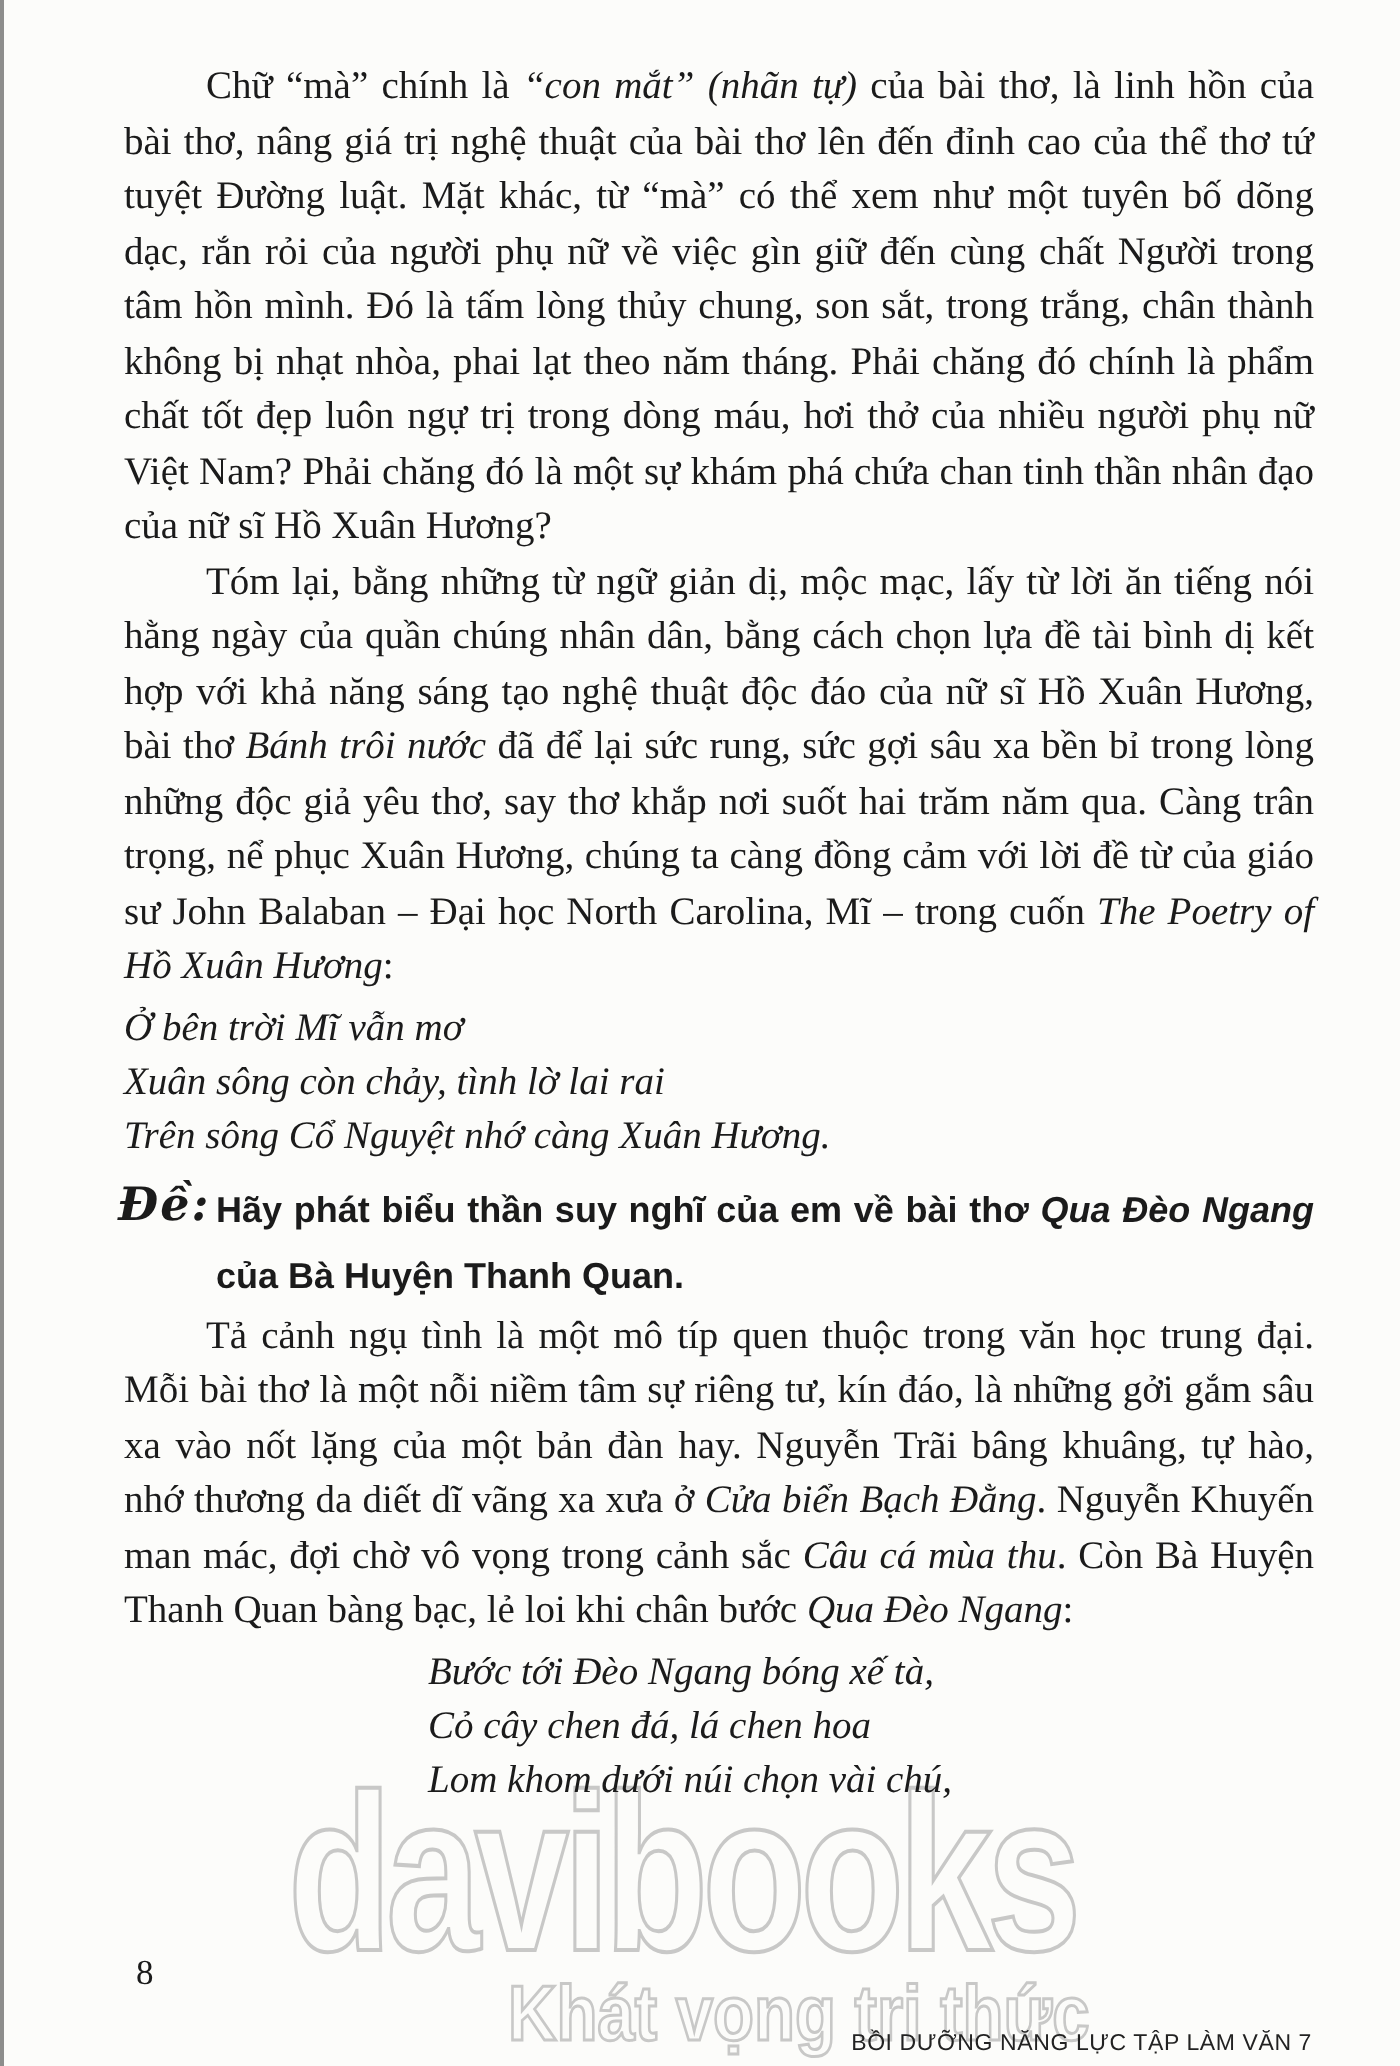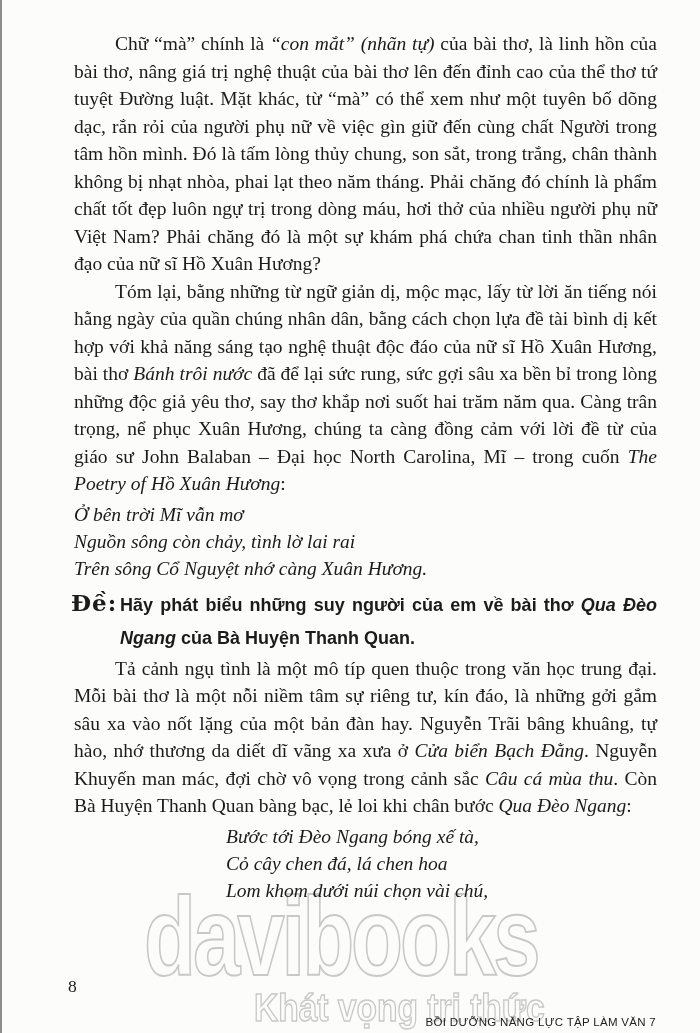--- a/index.html
+++ b/index.html
@@ -11,21 +11,20 @@
     overflow: hidden;
     box-sizing: border-box;
     border-left: 2px solid rgba(50,50,50,.55);
     color: #1b1b1b;
     font-family: "Liberation Serif", serif;
   }
   .content {
     position: relative;
     z-index: 1;
     padding: 30px 43px 0 60px;
-    margin-left: 12px;
   }
   .para {
     font-size: 19.5px;
     line-height: 27.5px;
     text-align: justify;
     text-indent: 41px;
     margin: 0;
   }
   .i { font-style: italic; }
   .poem {
@@ -44,20 +43,21 @@
     font-weight: bold;
     font-size: 18px;
     line-height: 33px;
     text-align: justify;
   }
   .de-label {
     position: absolute;
     left: -3px;
     top: -3px;
     font-family: "DejaVu Serif", serif;
+    font-style: italic;
     font-weight: bold;
     font-size: 23px;
     letter-spacing: 1px;
   }
   .bai-lam {
     text-align: center;
     font-family: "DejaVu Serif", serif;
     font-style: italic;
     font-size: 23px;
     line-height: 30px;
@@ -120,25 +120,25 @@
   <div class="wm wm-secondary">Khát vọng tri thức</div>
 
   <div class="content">
 
     <p class="para"><span>Chữ “mà” chính là </span><span class="i">“con mắt” (nhãn tự)</span><span> của bài thơ, là linh hồn của bài thơ, nâng giá trị nghệ thuật của bài thơ lên đến đỉnh cao của thể thơ tứ tuyệt Đường luật. Mặt khác, từ “mà” có thể xem như một tuyên bố dõng dạc, rắn rỏi của người phụ nữ về việc gìn giữ đến cùng chất Người trong tâm hồn mình. Đó là tấm lòng thủy chung, son sắt, trong trắng, chân thành không bị nhạt nhòa, phai lạt theo năm tháng. Phải chăng đó chính là phẩm chất tốt đẹp luôn ngự trị trong dòng máu, hơi thở của nhiều người phụ nữ Việt Nam? Phải chăng đó là một sự khám phá chứa chan tinh thần nhân đạo của nữ sĩ Hồ Xuân Hương?</span></p>
 
     <p class="para"><span>Tóm lại, bằng những từ ngữ giản dị, mộc mạc, lấy từ lời ăn tiếng nói hằng ngày của quần chúng nhân dân, bằng cách chọn lựa đề tài bình dị kết hợp với khả năng sáng tạo nghệ thuật độc đáo của nữ sĩ Hồ Xuân Hương, bài thơ </span><span class="i">Bánh trôi nước</span><span> đã để lại sức rung, sức gợi sâu xa bền bỉ trong lòng những độc giả yêu thơ, say thơ khắp nơi suốt hai trăm năm qua. Càng trân trọng, nể phục Xuân Hương, chúng ta càng đồng cảm với lời đề từ của giáo sư John Balaban – Đại học North Carolina, Mĩ – trong cuốn </span><span class="i">The Poetry of Hồ Xuân Hương</span><span>:</span></p>
 
     <div class="poem poem-centered">
       <div>Ở bên trời Mĩ vẫn mơ</div>
-      <div>Nguồn sông còn chảy, tình lờ lai rai</div>
+      <div>Xuân sông còn chảy, tình lờ lai rai</div>
       <div>Trên sông Cổ Nguyệt nhớ càng Xuân Hương.</div>
     </div>
 
-    <div class="de-block"><span class="de-label"></span><span class="de-label">Đề:</span><span>Hãy phát biểu những suy người của em về bài thơ </span><span class="i">Qua Đèo Ngang</span><span> của Bà Huyện Thanh Quan.</span></div>
+    <div class="de-block"><span class="de-label"></span><span class="de-label">Đề:</span><span>Hãy phát biểu thần suy nghĩ của em về bài thơ </span><span class="i">Qua Đèo Ngang</span><span> của Bà Huyện Thanh Quan.</span></div>
 
 
     <p class="para"><span>Tả cảnh ngụ tình là một mô típ quen thuộc trong văn học trung đại. Mỗi bài thơ là một nỗi niềm tâm sự riêng tư, kín đáo, là những gởi gắm sâu xa vào nốt lặng của một bản đàn hay. Nguyễn Trãi bâng khuâng, tự hào, nhớ thương da diết dĩ vãng xa xưa ở </span><span class="i">Cửa biển Bạch Đằng</span><span>. Nguyễn Khuyến man mác, đợi chờ vô vọng trong cảnh sắc </span><span class="i">Câu cá mùa thu</span><span>. Còn Bà Huyện Thanh Quan bàng bạc, lẻ loi khi chân bước </span><span class="i">Qua Đèo Ngang</span><span>:</span></p>
 
     <div class="poem poem-indented">
       <div>Bước tới Đèo Ngang bóng xế tà,</div>
       <div>Cỏ cây chen đá, lá chen hoa</div>
       <div>Lom khom dưới núi chọn vài chú,</div>
     </div>
 

